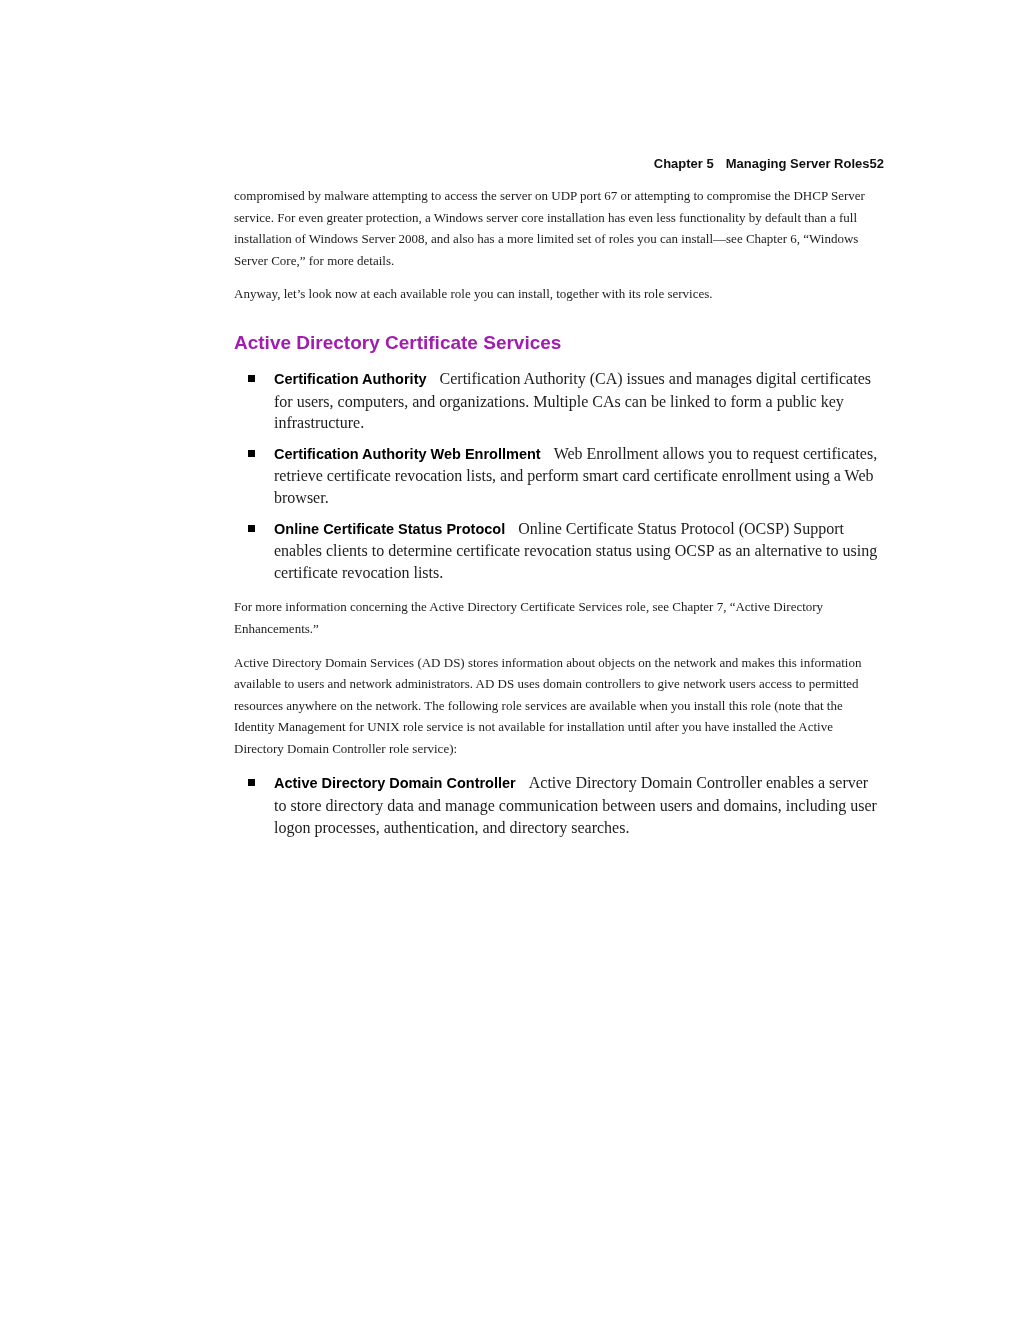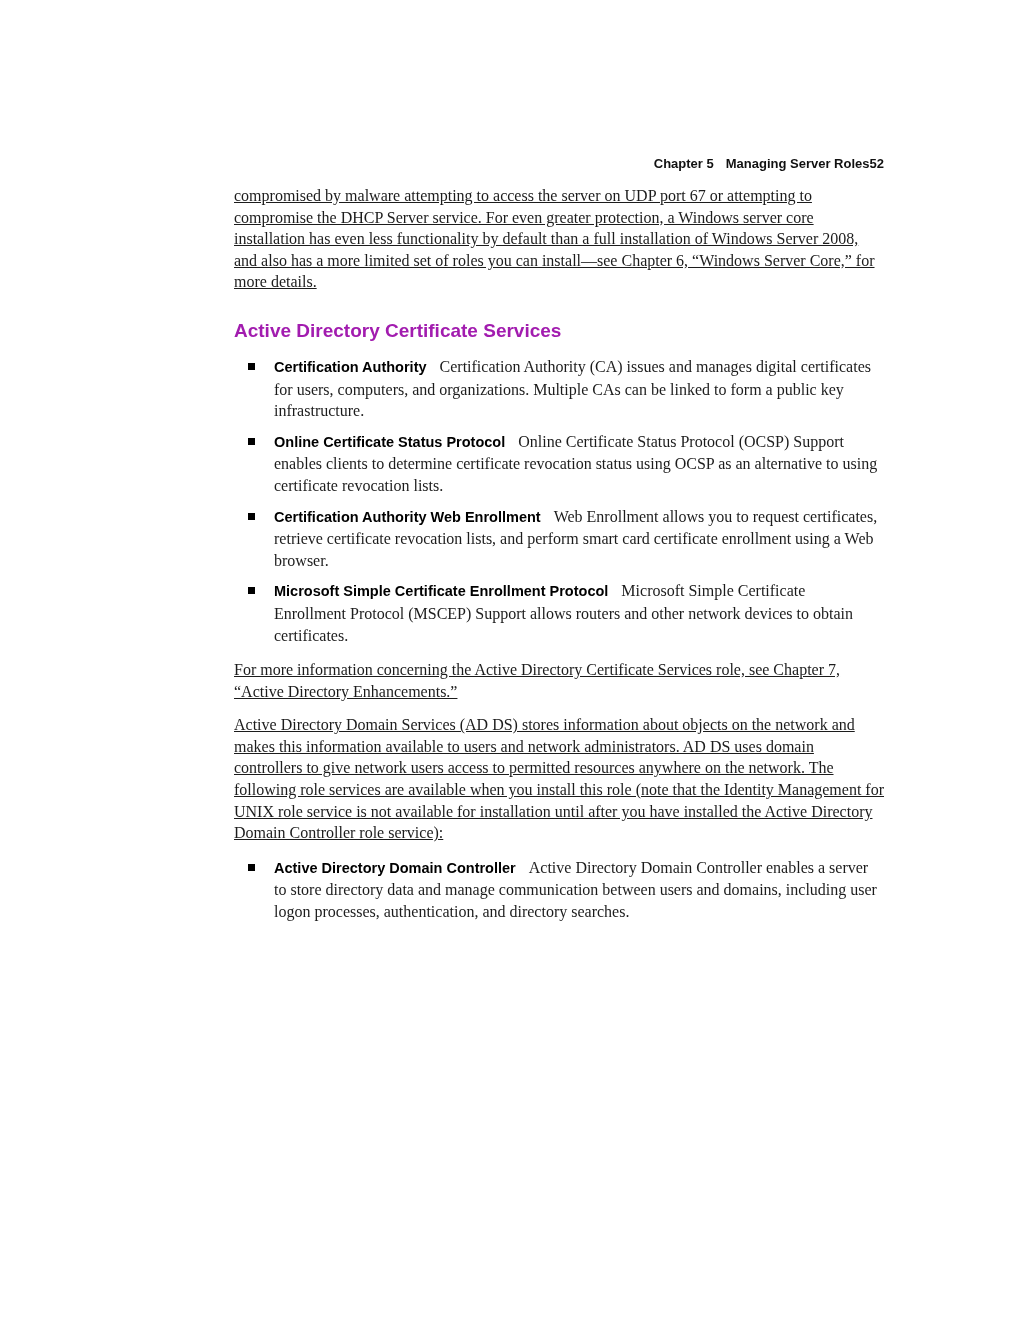--- a/index.html
+++ b/index.html
@@ -28,25 +28,24 @@
     align-items: baseline;
     font-family: "Liberation Sans", sans-serif;
     font-weight: bold;
     font-size: 13px;
     color: #111;
     margin-bottom: 14px;
   }
   .running-head .chapter { margin-right: 12px; }
   .running-head .title   { }
   p.body-para {
-    font-size: 16px;
+    font-size: 13px;
     line-height: 21.6px;
     margin: 0 0 12px 0;
     text-align: left;
-    text-decoration: underline;
   }
   h2.section-heading {
     font-family: "Liberation Sans", sans-serif;
     font-weight: bold;
     font-size: 19px;
     color: #a21caf;
     margin: 27px 0 14px 0;
     letter-spacing: 0;
   }
   .bullet-list {
@@ -82,36 +81,34 @@
 <div class="page">
   <div class="content">
 
     <div class="running-head">
       <span class="chapter">Chapter 5</span>
       <span class="title">Managing Server Roles</span>
       <span class="pagenum">52</span>
     </div>
 
     <p class="body-para">compromised by malware attempting to access the server on UDP port 67 or attempting to compromise the DHCP Server service. For even greater protection, a Windows server core installation has even less functionality by default than a full installation of Windows Server 2008, and also has a more limited set of roles you can install—see Chapter 6, “Windows Server Core,” for more details.</p>
+    <p class="body-para">Anyway, let’s look now at each available role you can install, together with its role services.</p>
 
     <div class="section">
       <h2 class="section-heading">Active Directory Certificate Services</h2>
 
       <div class="bullet-list">
         <div class="bullet">
           <span class="marker"></span><span class="term">Certification Authority</span><span class="btext">Certification Authority (CA) issues and manages digital certificates for users, computers, and organizations. Multiple CAs can be linked to form a public key infrastructure.</span>
         </div>
         <div class="bullet">
-          <span class="marker"></span><span class="term">Online Certificate Status Protocol</span><span class="btext">Online Certificate Status Protocol (OCSP) Support enables clients to determine certificate revocation status using OCSP as an alternative to using certificate revocation lists.</span>
-        </div>
-        <div class="bullet">
           <span class="marker"></span><span class="term">Certification Authority Web Enrollment</span><span class="btext">Web Enrollment allows you to request certificates, retrieve certificate revocation lists, and perform smart card certificate enrollment using a Web browser.</span>
         </div>
         <div class="bullet">
-          <span class="marker"></span><span class="term">Microsoft Simple Certificate Enrollment Protocol</span><span class="btext">Microsoft Simple Certificate Enrollment Protocol (MSCEP) Support allows routers and other network devices to obtain certificates.</span>
+          <span class="marker"></span><span class="term">Online Certificate Status Protocol</span><span class="btext">Online Certificate Status Protocol (OCSP) Support enables clients to determine certificate revocation status using OCSP as an alternative to using certificate revocation lists.</span>
         </div>
       </div>
 
       <p class="body-para">For more information concerning the Active Directory Certificate Services role, see Chapter 7, “Active Directory Enhancements.”</p>
     </div>
 
     <div class="section">
       <p class="body-para">Active Directory Domain Services (AD DS) stores information about objects on the network and makes this information available to users and network administrators. AD DS uses domain controllers to give network users access to permitted resources anywhere on the network. The following role services are available when you install this role (note that the Identity Management for UNIX role service is not available for installation until after you have installed the Active Directory Domain Controller role service):</p>
 
       <div class="bullet-list">

